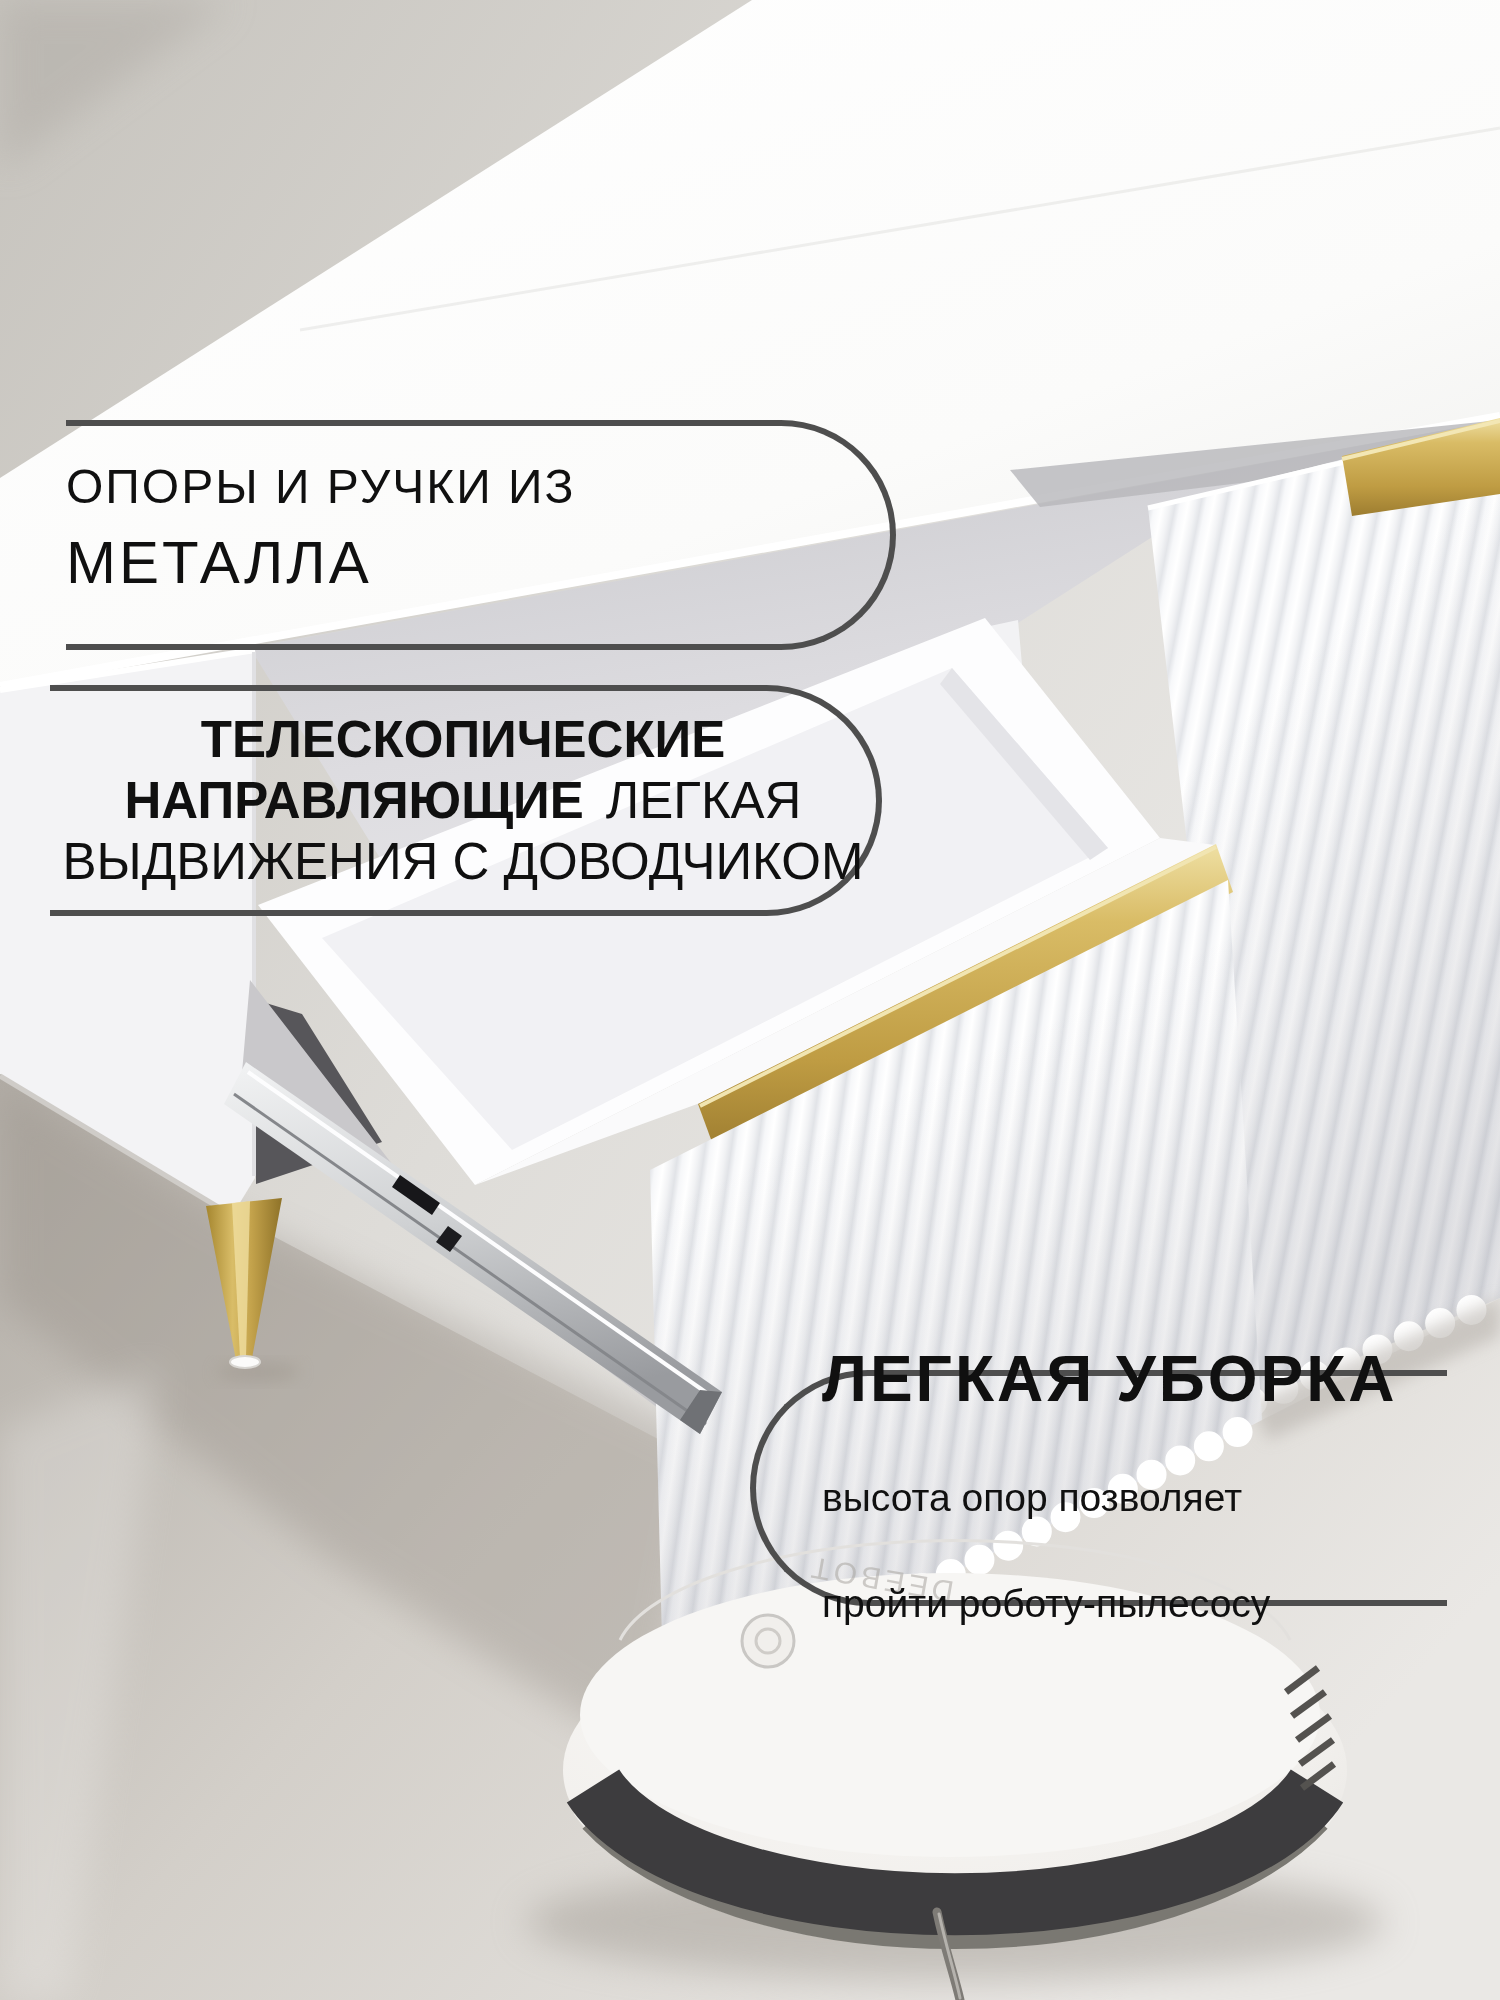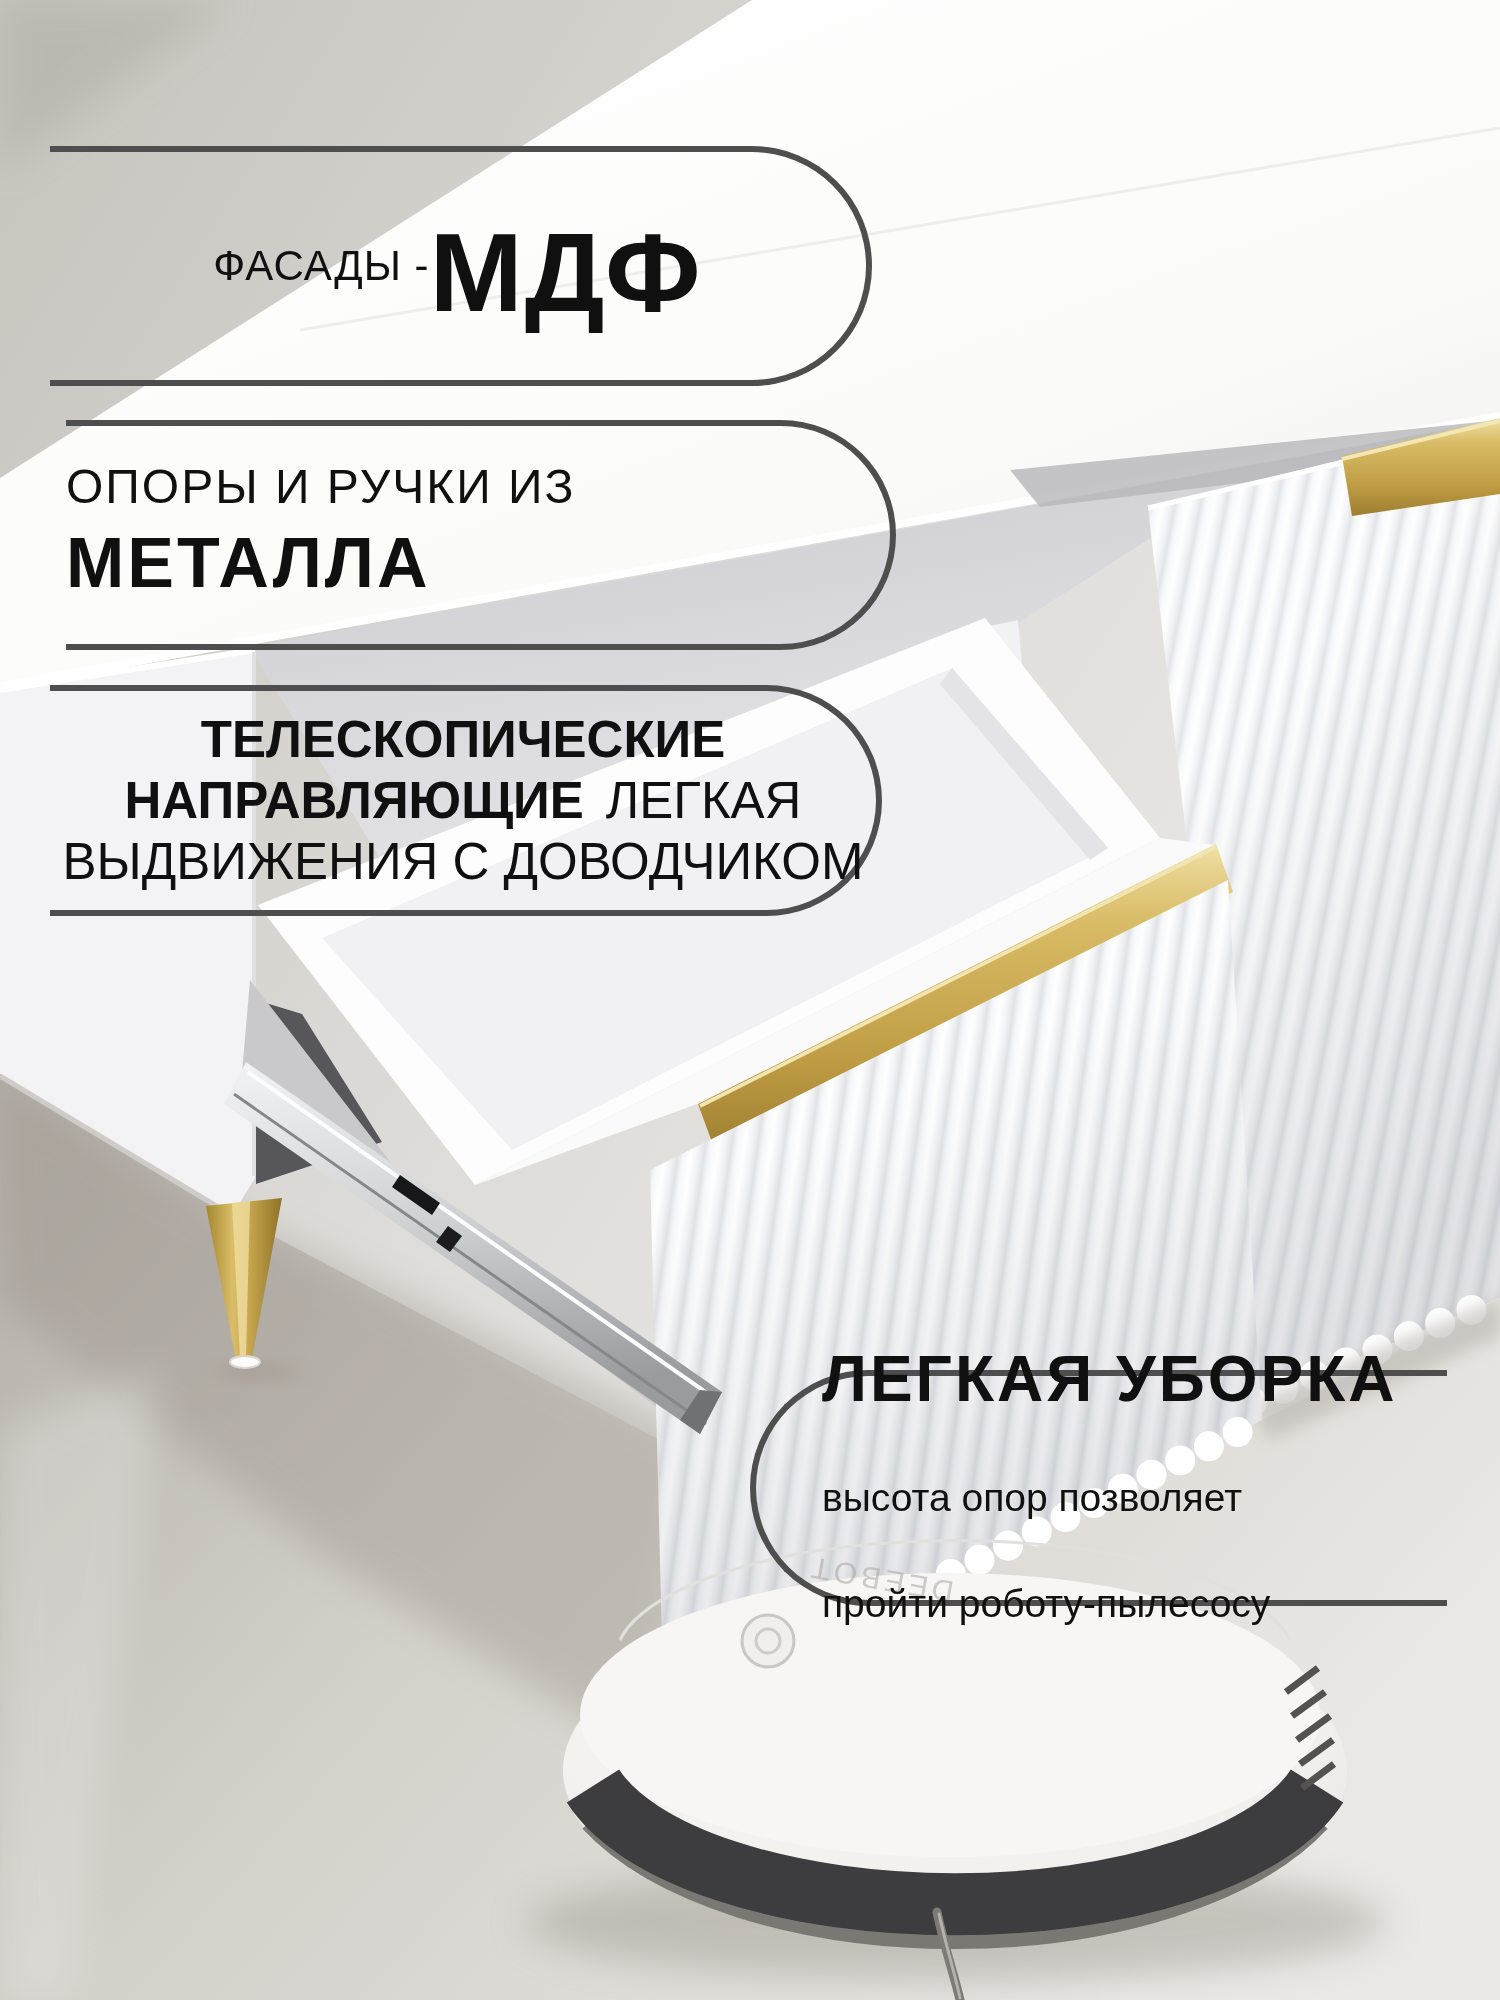--- a/index.html
+++ b/index.html
@@ -17,21 +17,21 @@
       display:flex;flex-direction:column;align-items:flex-start;justify-content:center;}
   #b3{left:50px;top:685px;width:832px;height:231px;
       display:flex;flex-direction:column;align-items:center;justify-content:center;text-align:right;}
   #b4{left:750px;top:1370px;width:697px;height:236px;border-radius:118px 0 0 118px;
       display:flex;flex-direction:column;justify-content:center;padding-left:66px;}
 
   .t-small{font-size:42px;letter-spacing:1px;white-space:nowrap;}
   .t-huge{font-size:112px;font-weight:bold;letter-spacing:2px;white-space:nowrap;
           transform:translateY(6px);}
   .t-line1{font-size:48px;letter-spacing:2px;line-height:56px;white-space:nowrap;}
-  .t-line2{font-size:70px;font-weight:bold;letter-spacing:3px;line-height:96px;white-space:nowrap;}
+  .t-line2{font-size:60px;font-weight:normal;letter-spacing:3px;line-height:96px;white-space:nowrap;}
   .t-row{font-size:51px;line-height:61px;white-space:nowrap;}
   .t-bold{font-weight:bold;}
   .gap-left{margin-left:22px;}
   .t-title{font-size:64px;font-weight:bold;letter-spacing:3px;line-height:72px;
            margin-bottom:6px;white-space:nowrap;}
   .t-body{font-size:39px;line-height:59px;white-space:nowrap;}
 </style>
 </head>
 <body>
 
@@ -188,24 +188,20 @@
         <line x1="1292" y1="1716" x2="1325" y2="1692"></line>
         <line x1="1297" y1="1740" x2="1330" y2="1716"></line>
         <line x1="1300" y1="1764" x2="1333" y2="1740"></line>
         <line x1="1302" y1="1788" x2="1334" y2="1764"></line>
       </g>
       <path d="M 937,1912 C 945,1950 954,1974 960,2000" stroke="#7e7b76" stroke-width="9" stroke-linecap="round" fill="none"></path>
       <path d="M 939,1914 C 947,1950 955,1974 960,1998" stroke="#b5b2ad" stroke-width="3" stroke-linecap="round" fill="none"></path>
     </g>
   </svg>
 
-  <div id="b1" class="callout open-left">
-    <span class="t-small">ФАСАДЫ -</span>
-    <span class="t-huge">МДФ</span>
-  </div>
 
   <div id="b2" class="callout open-left">
     <span class="t-line1">ОПОРЫ И РУЧКИ ИЗ</span>
     <span class="t-line2">МЕТАЛЛА</span>
   </div>
 
   <div id="b3" class="callout open-left">
     <span class="t-row t-bold">ТЕЛЕСКОПИЧЕСКИЕ</span>
     <span class="t-row"><span class="t-bold">НАПРАВЛЯЮЩИЕ</span><span class="gap-left">ЛЕГКАЯ</span></span>
     <span class="t-row">ВЫДВИЖЕНИЯ С ДОВОДЧИКОМ</span>

